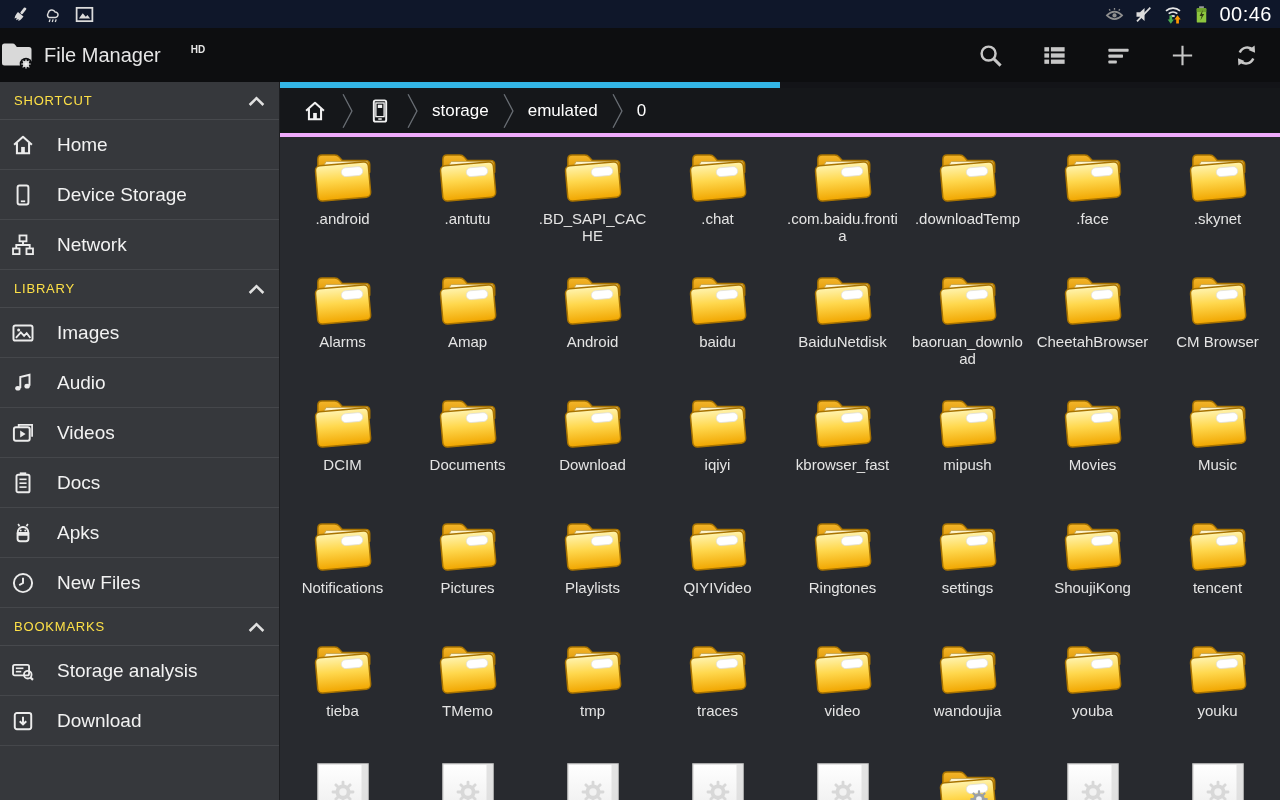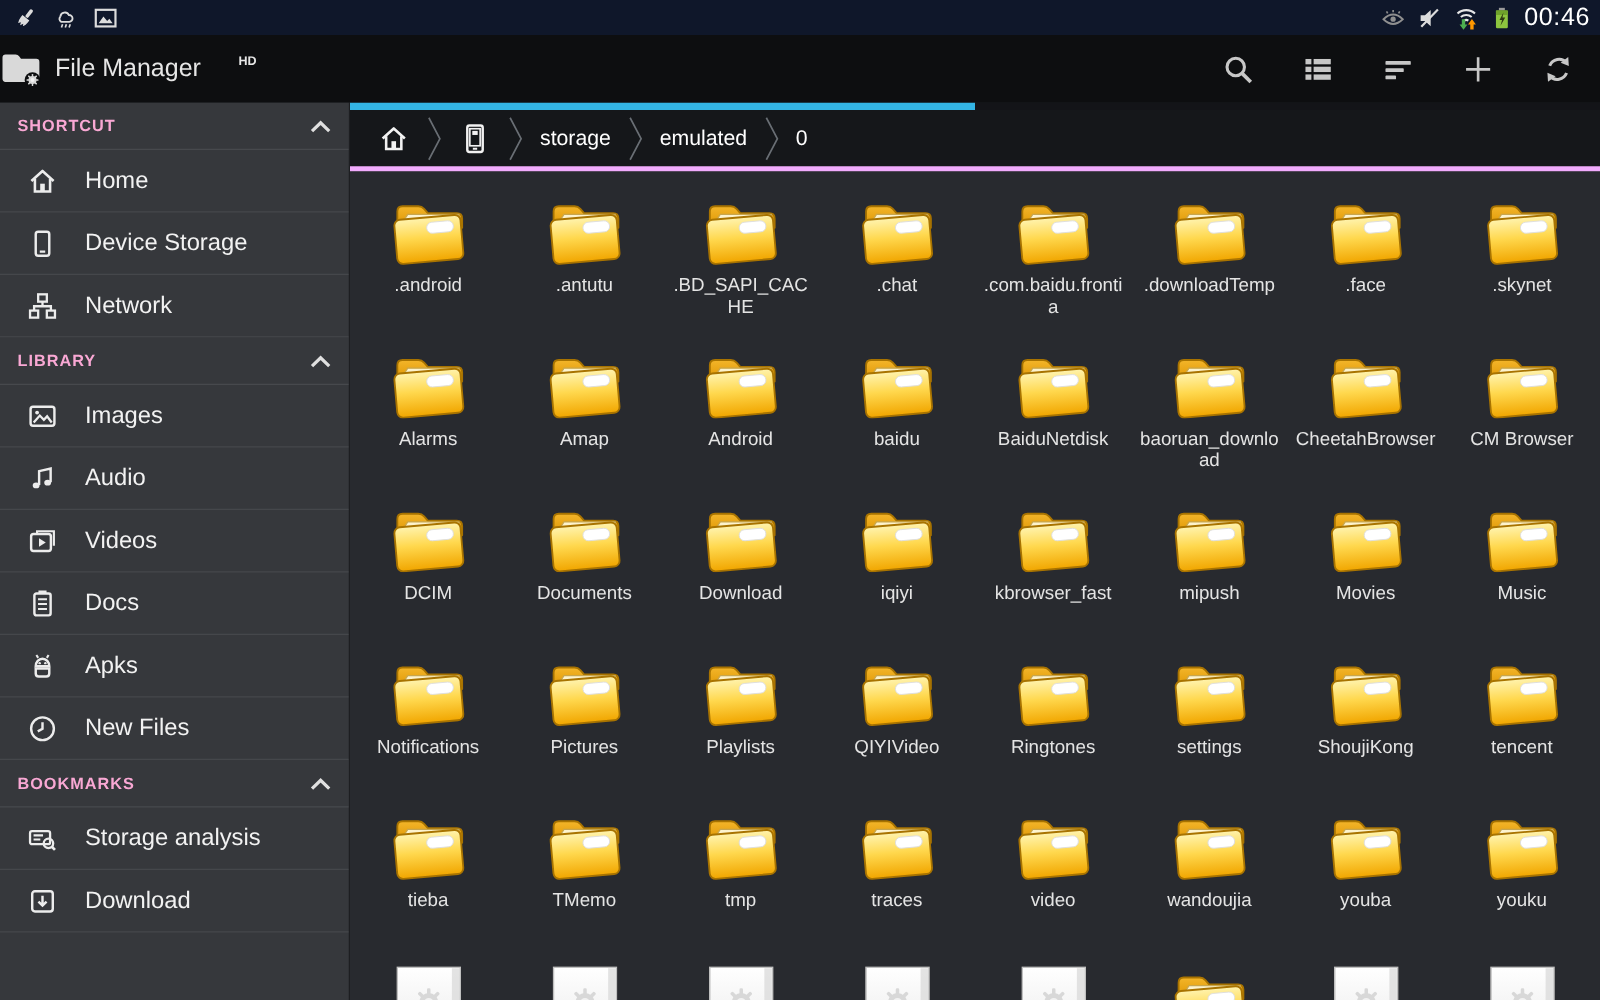--- a/index.html
+++ b/index.html
@@ -38,32 +38,32 @@
                 display:flex; align-items:center; padding:6px 0 0 10px; z-index:21;
                 border-bottom:4px solid #f0abfc; }
   .crumb { display:flex; align-items:center; justify-content:center; height:44px; padding:0 12px;
            background:none; border:none; color:#fff; font-size:17px; cursor:pointer; }
   .crumb svg { width:26px; height:26px; color:#f2f2f2; }
   .crumb-sep { width:15px; height:46px; flex:0 0 auto; }
 
   
   .sidebar { position:absolute; top:82px; left:0; width:280px; height:718px; background:#36383c;
              z-index:20; border-right:1px solid #1d1e21; overflow:hidden; }
-  .section-header { height:38px; display:flex; align-items:center; padding:0 14px; color:#f9a8d4;
-                    font-size:13px; font-weight:bold; letter-spacing:.8px; cursor:pointer;
+  .section-header { height:38px; display:flex; align-items:center; padding:0 14px; color:#fde047;
+                    font-size:13px; font-weight:normal; letter-spacing:.8px; cursor:pointer;
                     border-bottom:1px solid #47494d; position:relative; background:#36383c; width:100%;
                     text-align:left; border-top:none; border-left:none; border-right:none; }
   .section-header .chev { position:absolute; right:13px; top:14px; width:19px; height:11px; }
-  .side-item { height:50px; display:flex; align-items:center; gap:21px; padding-left:21px;
+  .side-item { height:50px; display:flex; align-items:center; gap:21px; padding-left:10px;
                color:#f2f2f2; font-size:19px; border-bottom:1px solid #45474b; cursor:pointer; }
   .side-item .ic { width:26px; height:26px; color:#ececec; flex:0 0 auto; }
 
   
   .grid { position:absolute; top:137px; left:280px; width:1000px; height:663px;
-          display:flex; flex-wrap:wrap; align-content:flex-start; padding-top:13px; overflow:hidden; }
+          display:flex; flex-wrap:wrap; align-content:flex-start; padding-top:3px; overflow:hidden; }
   .cell { width:125px; height:123px; display:flex; flex-direction:column; align-items:center;
           padding-top:6px; cursor:pointer; position:relative; }
   .folder-ic { width:70px; height:54px; margin-top:2px; }
   .cell-label { margin-top:9px; font-size:15px; color:#e4e4e4; text-align:center; line-height:16.5px;
                 max-width:114px; word-break:break-all; overflow-wrap:anywhere; }
   .cell.file .cell-ic { width:52px; height:64px; margin-top:2px; }
   .cell.folder .cell-ic { width:70px; height:54px; margin-top:4px; }
   .mini-gear { display:none; }
   .cell.folder .mini-gear { display:block; position:absolute; top:34px; left:64px; width:20px; height:20px; color:#9aa0a6; }
 </style>

